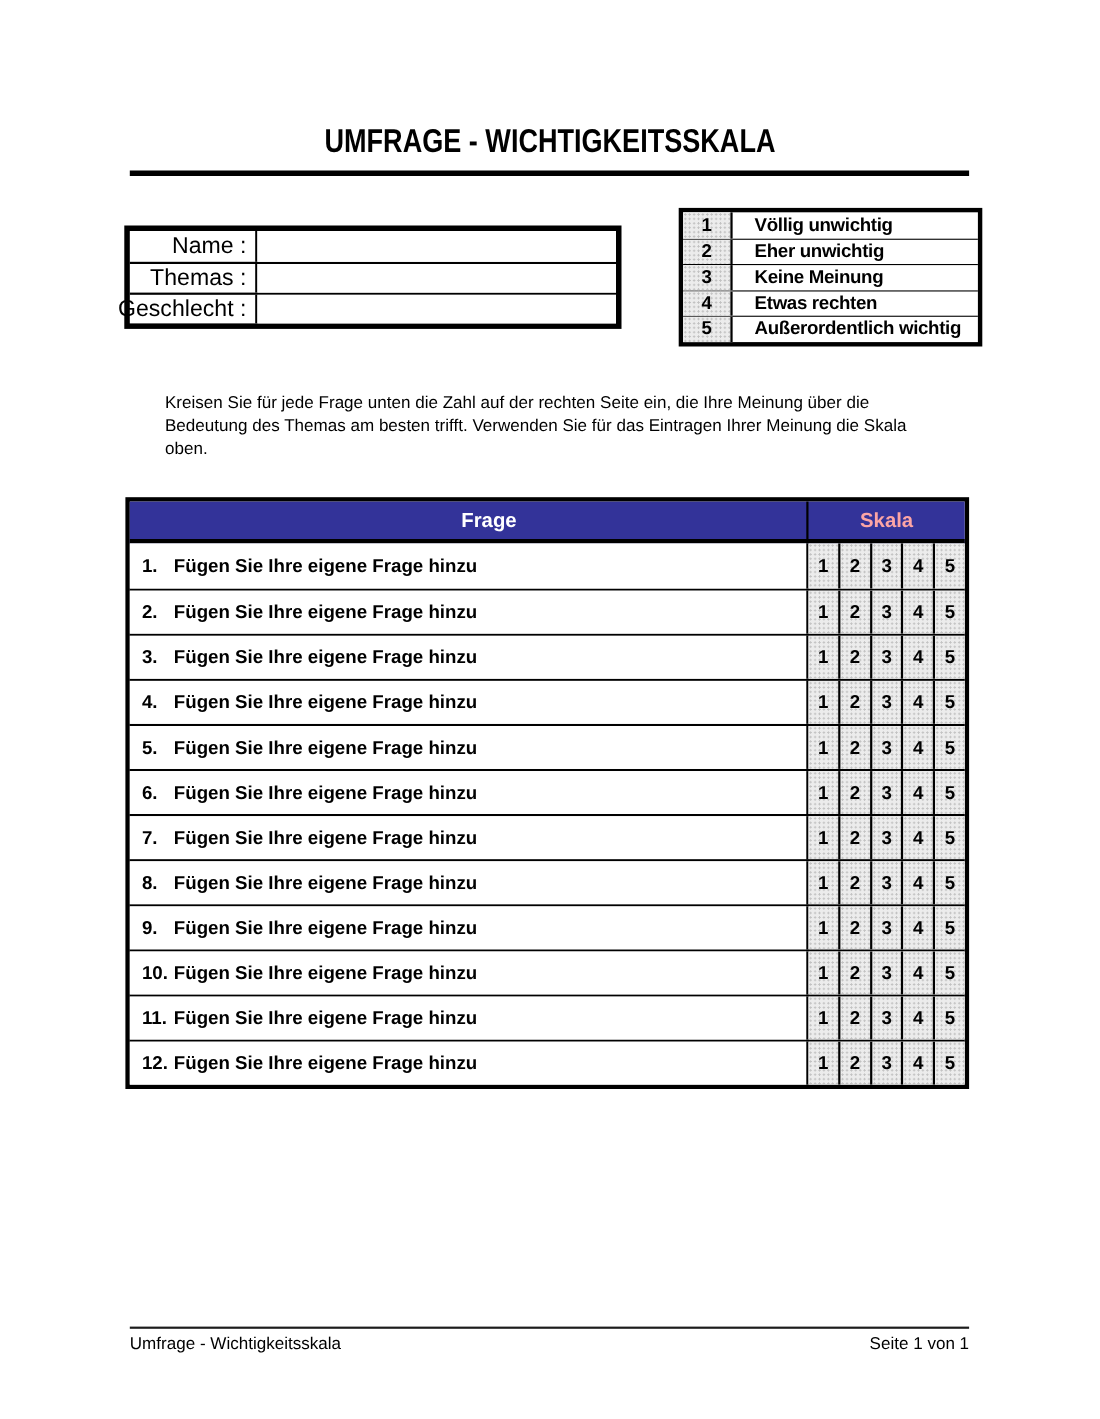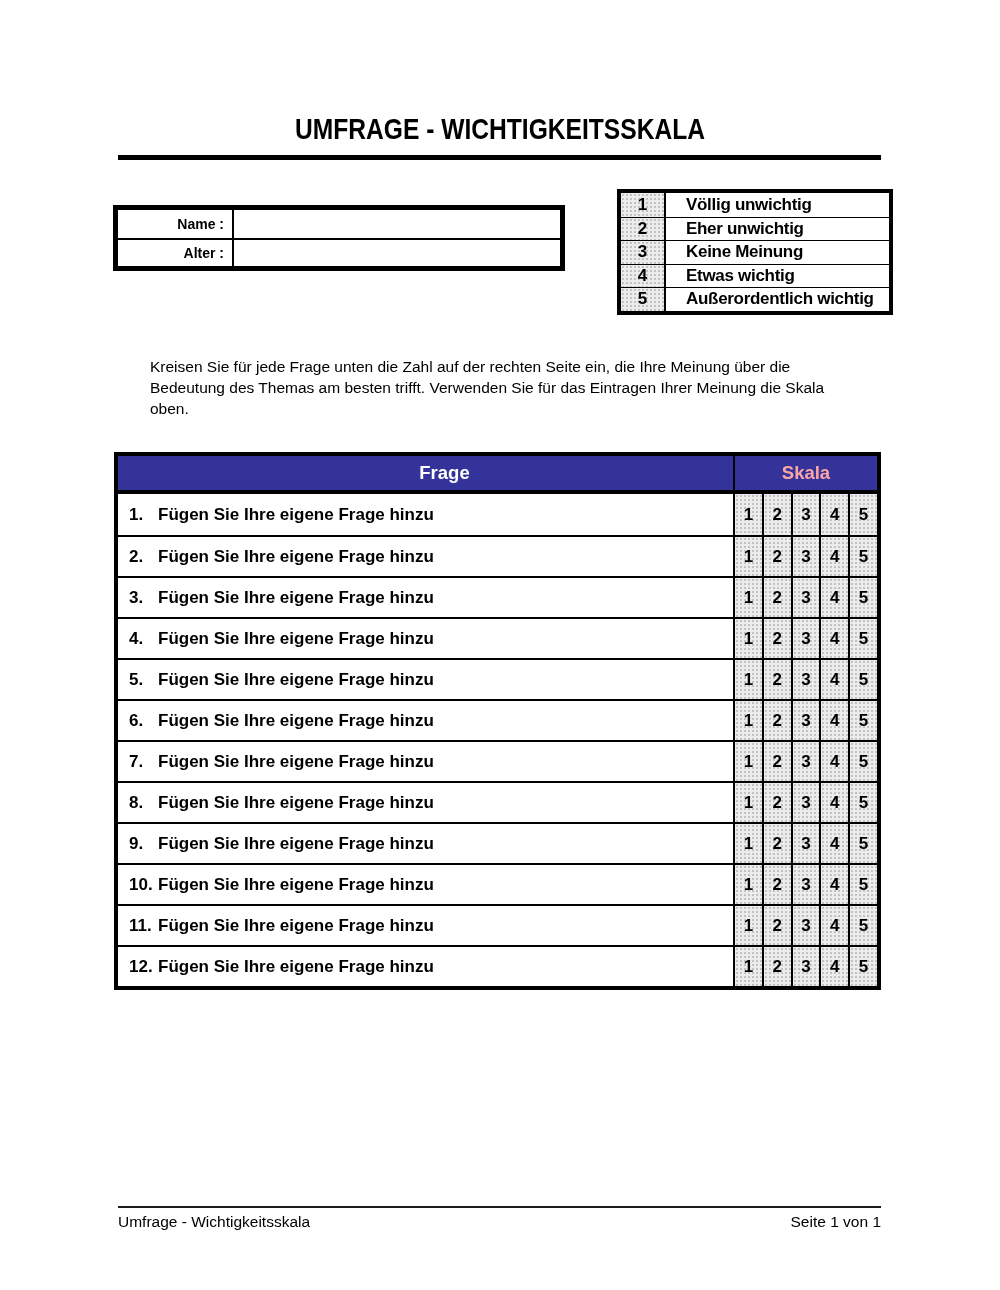--- a/index.html
+++ b/index.html
@@ -20,21 +20,21 @@
 
   
   .info-table {
     position:absolute; left:113px; top:205px; width:452px;
     border:5px solid #000; background:#fff;
   }
   .info-row { display:flex; height:28px; }
   .info-row + .info-row { border-top:2px solid #000; }
   .info-label {
     width:116px; border-right:2px solid #000; display:flex; align-items:center;
-    justify-content:flex-end; padding-right:8px; font-weight:bold; font-size:14px;
+    justify-content:flex-end; padding-right:8px; font-weight:normal; font-size:21px;
     white-space:nowrap;
   }
   .info-value { flex:1; background:#fff; }
 
   
   .legend-table {
     position:absolute; left:617px; top:189px; width:276px;
     border:4px solid #000; background:#fff;
   }
   .legend-row { display:flex; height:23.5px; }
@@ -105,45 +105,49 @@
   </div>
   <div class="title-rule"></div>
 
   <div class="info-table">
   <div class="info-row">
     <div class="info-label">Name :</div>
     <div class="info-value"></div>
   </div>
 
   <div class="info-row">
-    <div class="info-label">Alter :</div>
+    <div class="info-label">Themas :</div>
     <div class="info-value"></div>
   </div>
 
+  <div class="info-row">
+    <div class="info-label">Geschlecht :</div>
+    <div class="info-value"></div>
+  </div>
 </div>
 
   <div class="legend-table">
   <div class="legend-row">
     <div class="legend-num dotted">1</div>
     <div class="legend-label">Völlig unwichtig</div>
   </div>
 
   <div class="legend-row">
     <div class="legend-num dotted">2</div>
     <div class="legend-label">Eher unwichtig</div>
   </div>
 
   <div class="legend-row">
     <div class="legend-num dotted">3</div>
     <div class="legend-label">Keine Meinung</div>
   </div>
 
   <div class="legend-row">
     <div class="legend-num dotted">4</div>
-    <div class="legend-label">Etwas wichtig</div>
+    <div class="legend-label">Etwas rechten</div>
   </div>
 
   <div class="legend-row">
     <div class="legend-num dotted">5</div>
     <div class="legend-label">Außerordentlich wichtig</div>
   </div>
 </div>
 
   <div class="instructions">Kreisen Sie für jede Frage unten die Zahl auf der rechten Seite ein, die Ihre Meinung über die
 Bedeutung des Themas am besten trifft. Verwenden Sie für das Eintragen Ihrer Meinung die Skala

